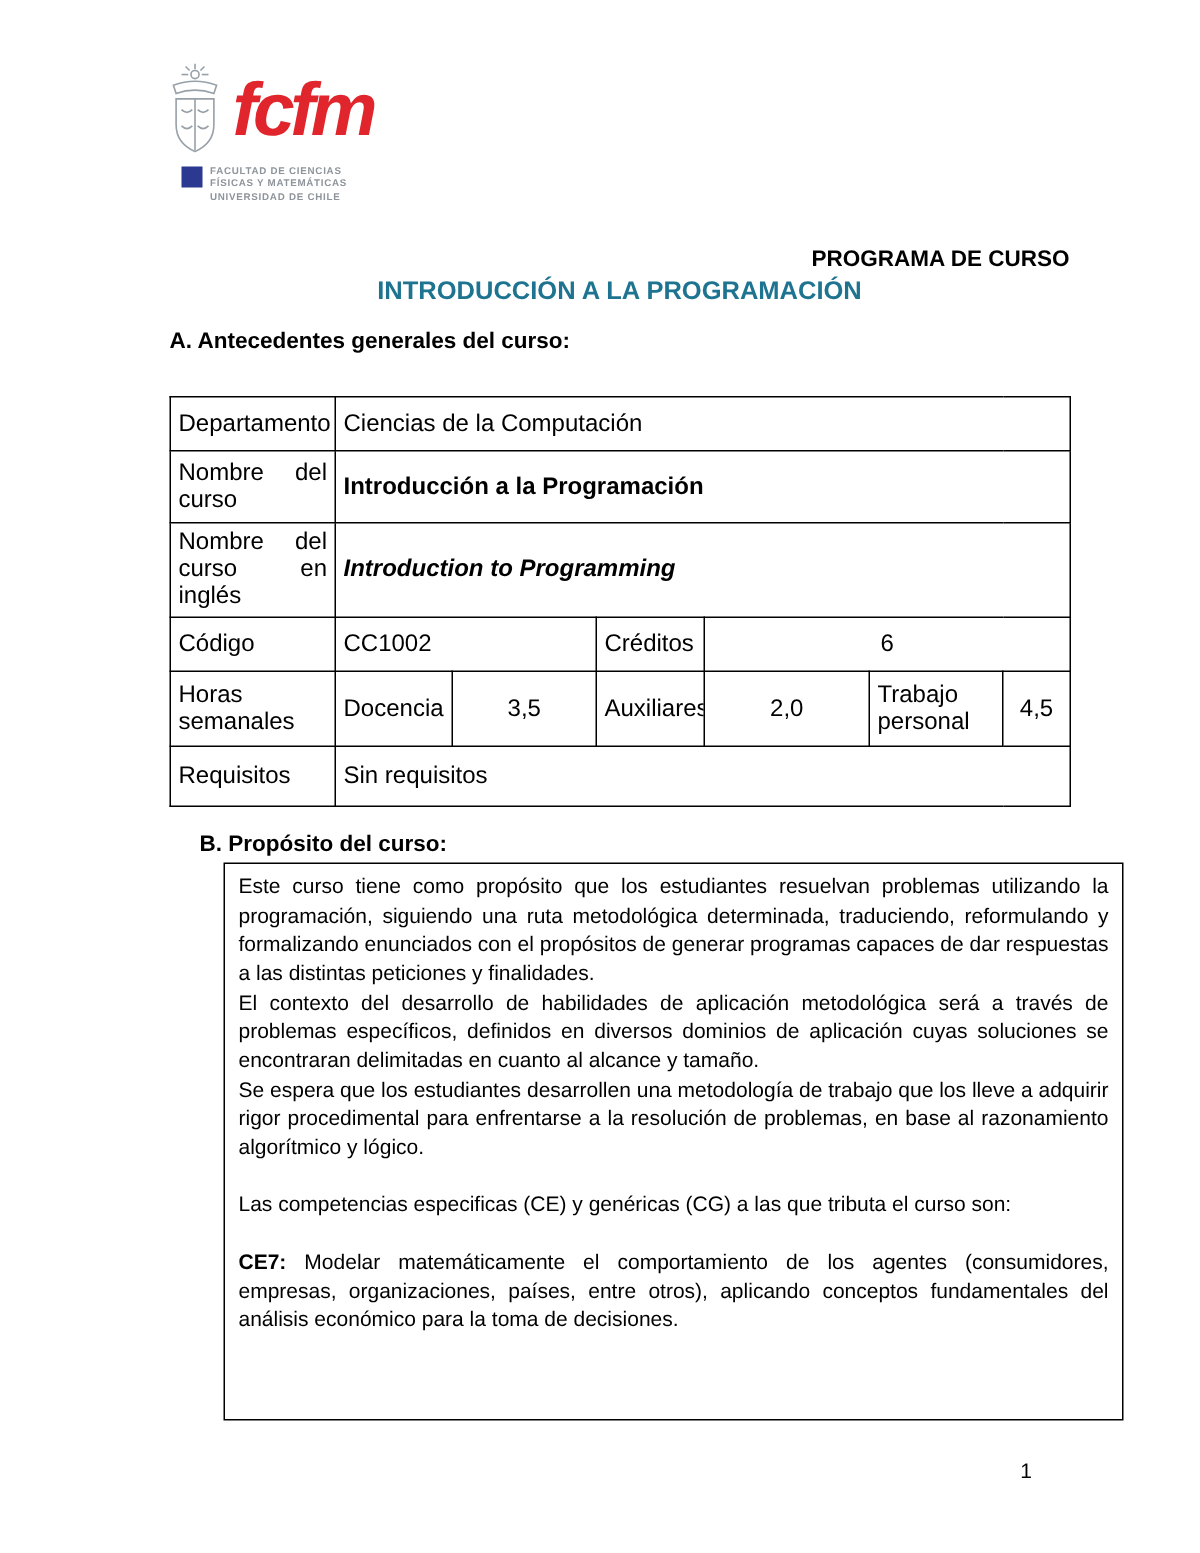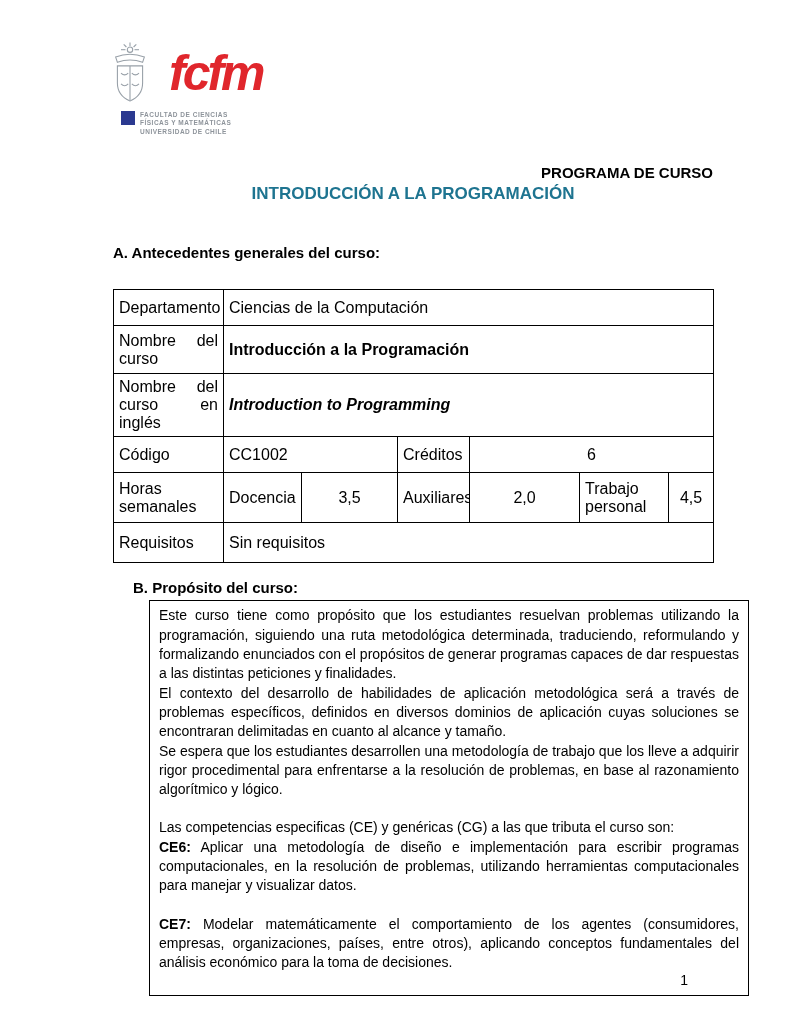--- a/index.html
+++ b/index.html
@@ -8,39 +8,39 @@
     width:800px; height:1035px;
     font-family:"Liberation Sans", sans-serif;
     color:#000;
     position:relative;
     overflow:hidden;
   }
   .content { width:600px; margin-left:113px; }
 
   
   .logo-block { margin:40px 0 0 112px; width:260px; }
-  .logo-row { display:flex; align-items:flex-start; gap:21px; }
+  .logo-row { display:flex; align-items:flex-start; gap:7px; }
   .shield-svg { flex:0 0 auto; }
   .brand {
     font-size:50px; font-weight:bold; font-style:italic;
     color:var(--brand-red, #e0262c);
     line-height:1; letter-spacing:-3px; margin-top:8px;
   }
   .logo-caption { display:flex; gap:5px; margin-top:3px; margin-left:9px; align-items:flex-start; }
   .blue-mark { width:14px; height:14px; background:var(--logo-blue, #2b3990); flex:0 0 auto; }
   .caption-lines {
     font-size:6.5px; font-weight:bold; color:#8e949b;
     letter-spacing:0.5px; line-height:1.3;
   }
 
   
   .title { text-align:right; font-weight:bold; font-size:15px; margin-top:28px; }
   .subtitle { text-align:center; font-weight:bold; font-size:17px; color:var(--accent, #1e7490); margin-top:3px; }
   .section-heading { font-weight:bold; font-size:15px; }
-  .heading-a { margin-top:40px; }
+  .heading-a { margin-top:15px; }
   .heading-b { margin-top:16px;margin-left:20px; }
 
   
   table.info { border-collapse:collapse; width:600px; margin-top:28px; font-size:16px; table-layout:fixed; }
   table.info td { border:1px solid #000; padding:4px 5px; vertical-align:middle; overflow:hidden; }
   td.lbl { padding-left:8px; }
   .just { text-align:justify; }
   .ctr { text-align:center; }
   .b { font-weight:bold; }
   .i { font-style:italic; }
@@ -149,21 +149,20 @@
       </tbody>
     </table>
 
     <div class="section-heading heading-b">B. Propósito del curso:</div>
 
     <div class="purpose-box">
       <p>Este curso tiene como propósito que los estudiantes resuelvan problemas utilizando la programación, siguiendo una ruta metodológica determinada, traduciendo, reformulando y formalizando enunciados con el propósitos de generar programas capaces de dar respuestas a las distintas peticiones y finalidades.</p>
       <p>El contexto  del desarrollo de habilidades de aplicación metodológica será a través de  problemas específicos, definidos en diversos dominios de aplicación cuyas soluciones se encontraran delimitadas en cuanto al alcance y tamaño.</p>
       <p>Se espera que los estudiantes desarrollen una metodología de trabajo que los lleve a adquirir rigor procedimental para enfrentarse a la resolución de problemas, en base al razonamiento algorítmico y lógico.</p>
       <p class="gap">Las competencias especificas (CE) y genéricas (CG) a las que tributa el curso son:</p>
-      <p><span class="b">CE6:</span> <span>Aplicar una metodología de diseño e implementación para escribir programas computacionales, en la resolución de problemas, utilizando herramientas computacionales para manejar y visualizar datos.</span></p>
       <p class="gap"><span class="b">CE7:</span> <span>Modelar matemáticamente el comportamiento de los agentes (consumidores, empresas, organizaciones, países, entre otros), aplicando conceptos fundamentales del análisis económico para la toma de decisiones.</span></p>
     </div>
 
   </div>
 
   <div class="page-number">1</div>
 
 </div>
 
 </body></html>

